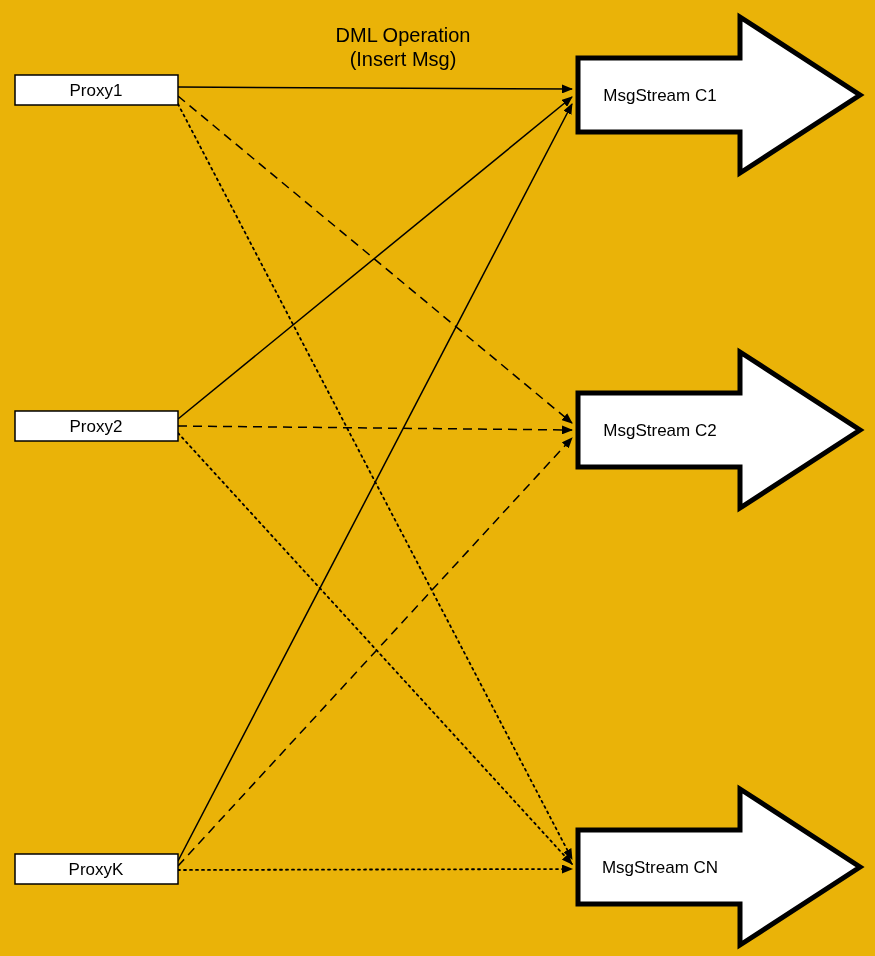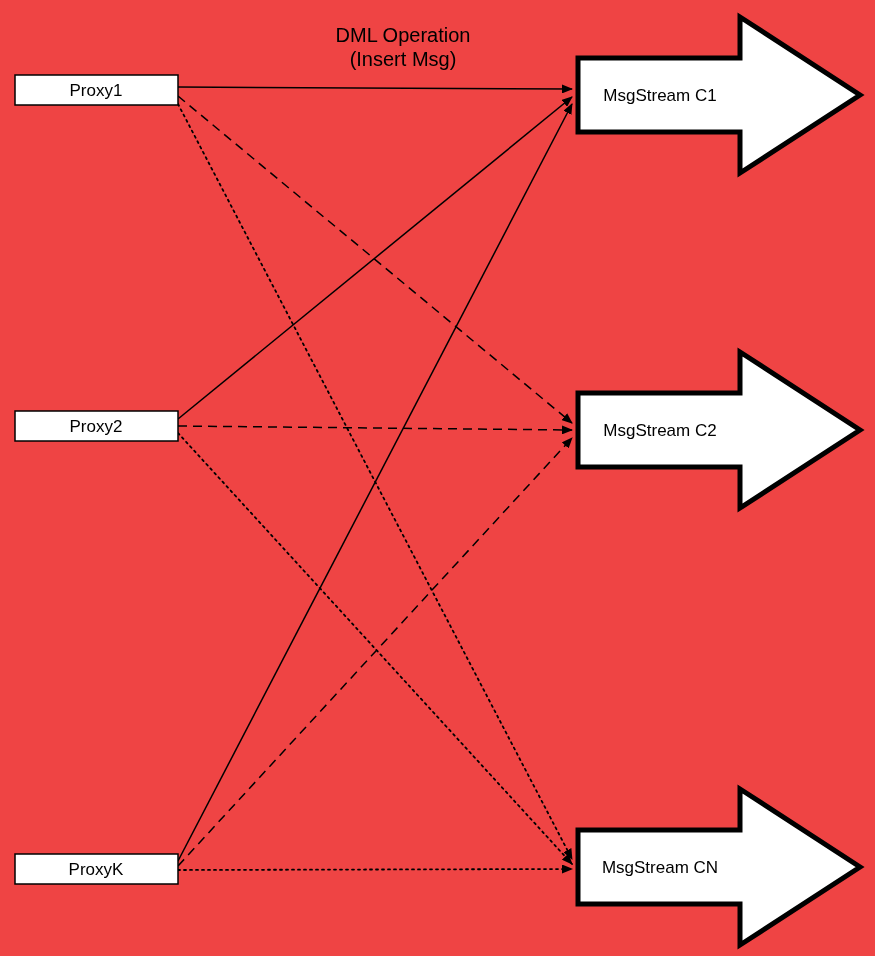--- a/index.html
+++ b/index.html
@@ -5,21 +5,21 @@
   html, body {
     margin: 0;
     padding: 0;
     background: #ffffff;
     font-family: "Liberation Sans", sans-serif;
   }
   .stage {
     position: relative;
     width: 875px;
     height: 956px;
-    background: #ef4444;
+    background: #eab308;
     overflow: hidden;
   }
   svg { display: block; }
   .edge-solid {
     stroke: #000000;
     stroke-width: 1.5;
     fill: none;
   }
   .edge-dashed {
     stroke: #000000;

